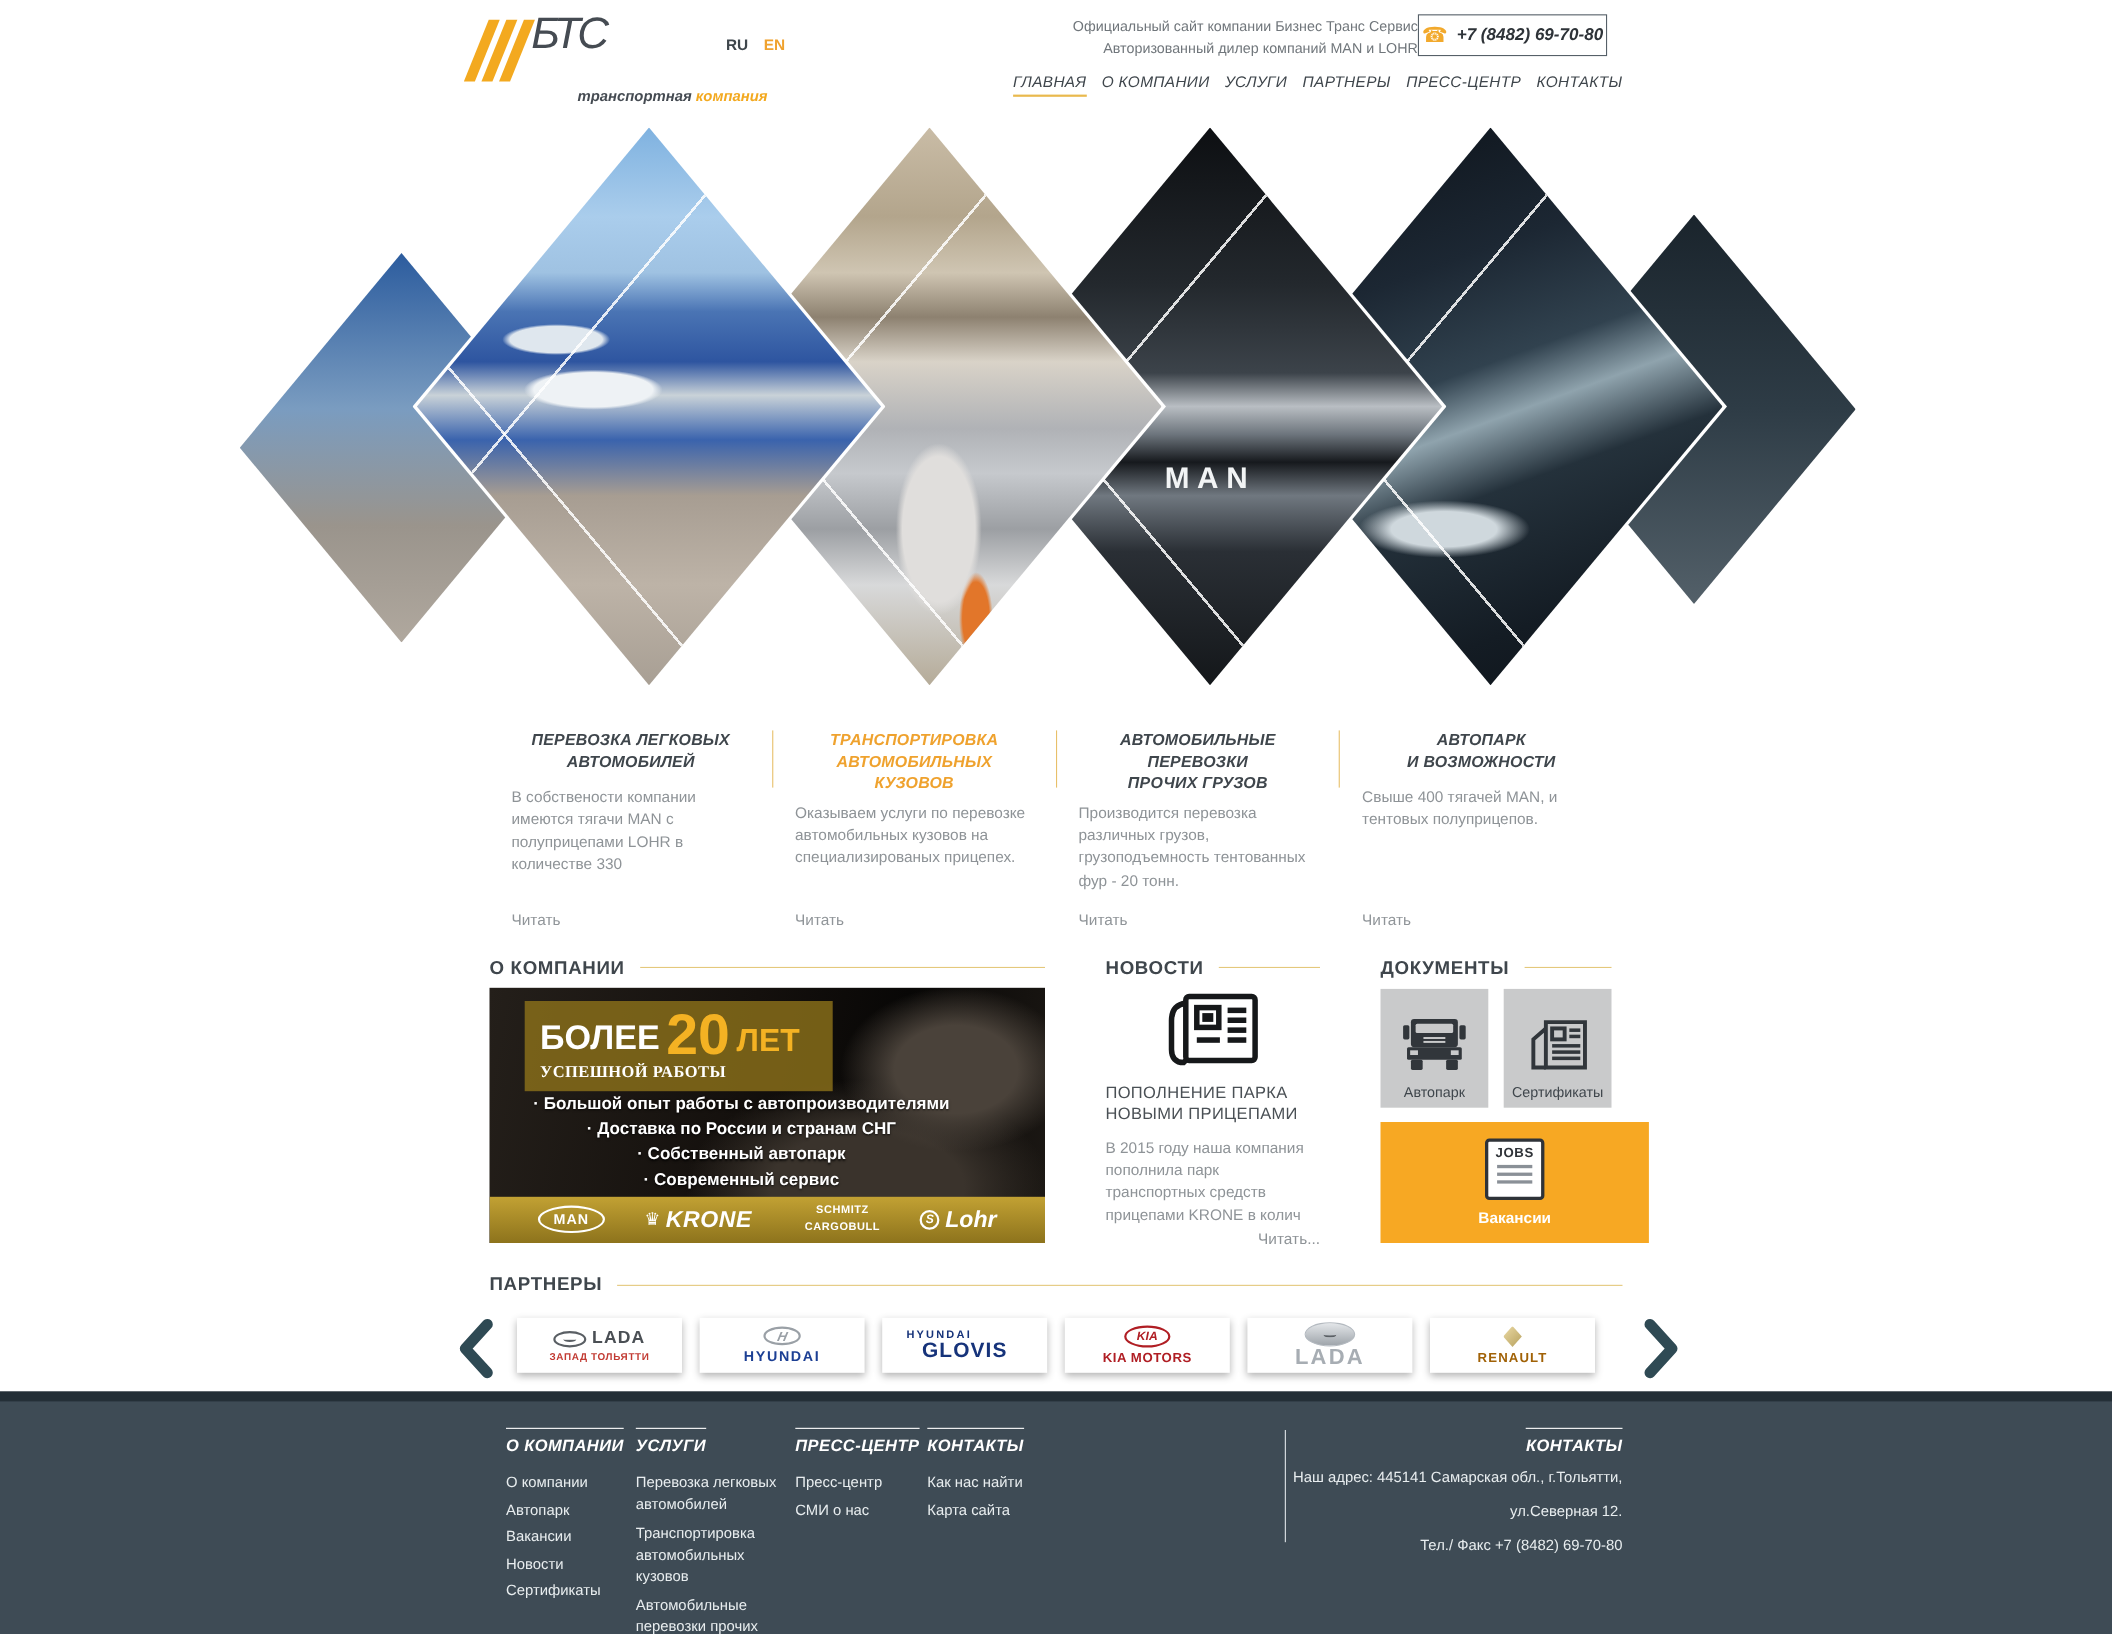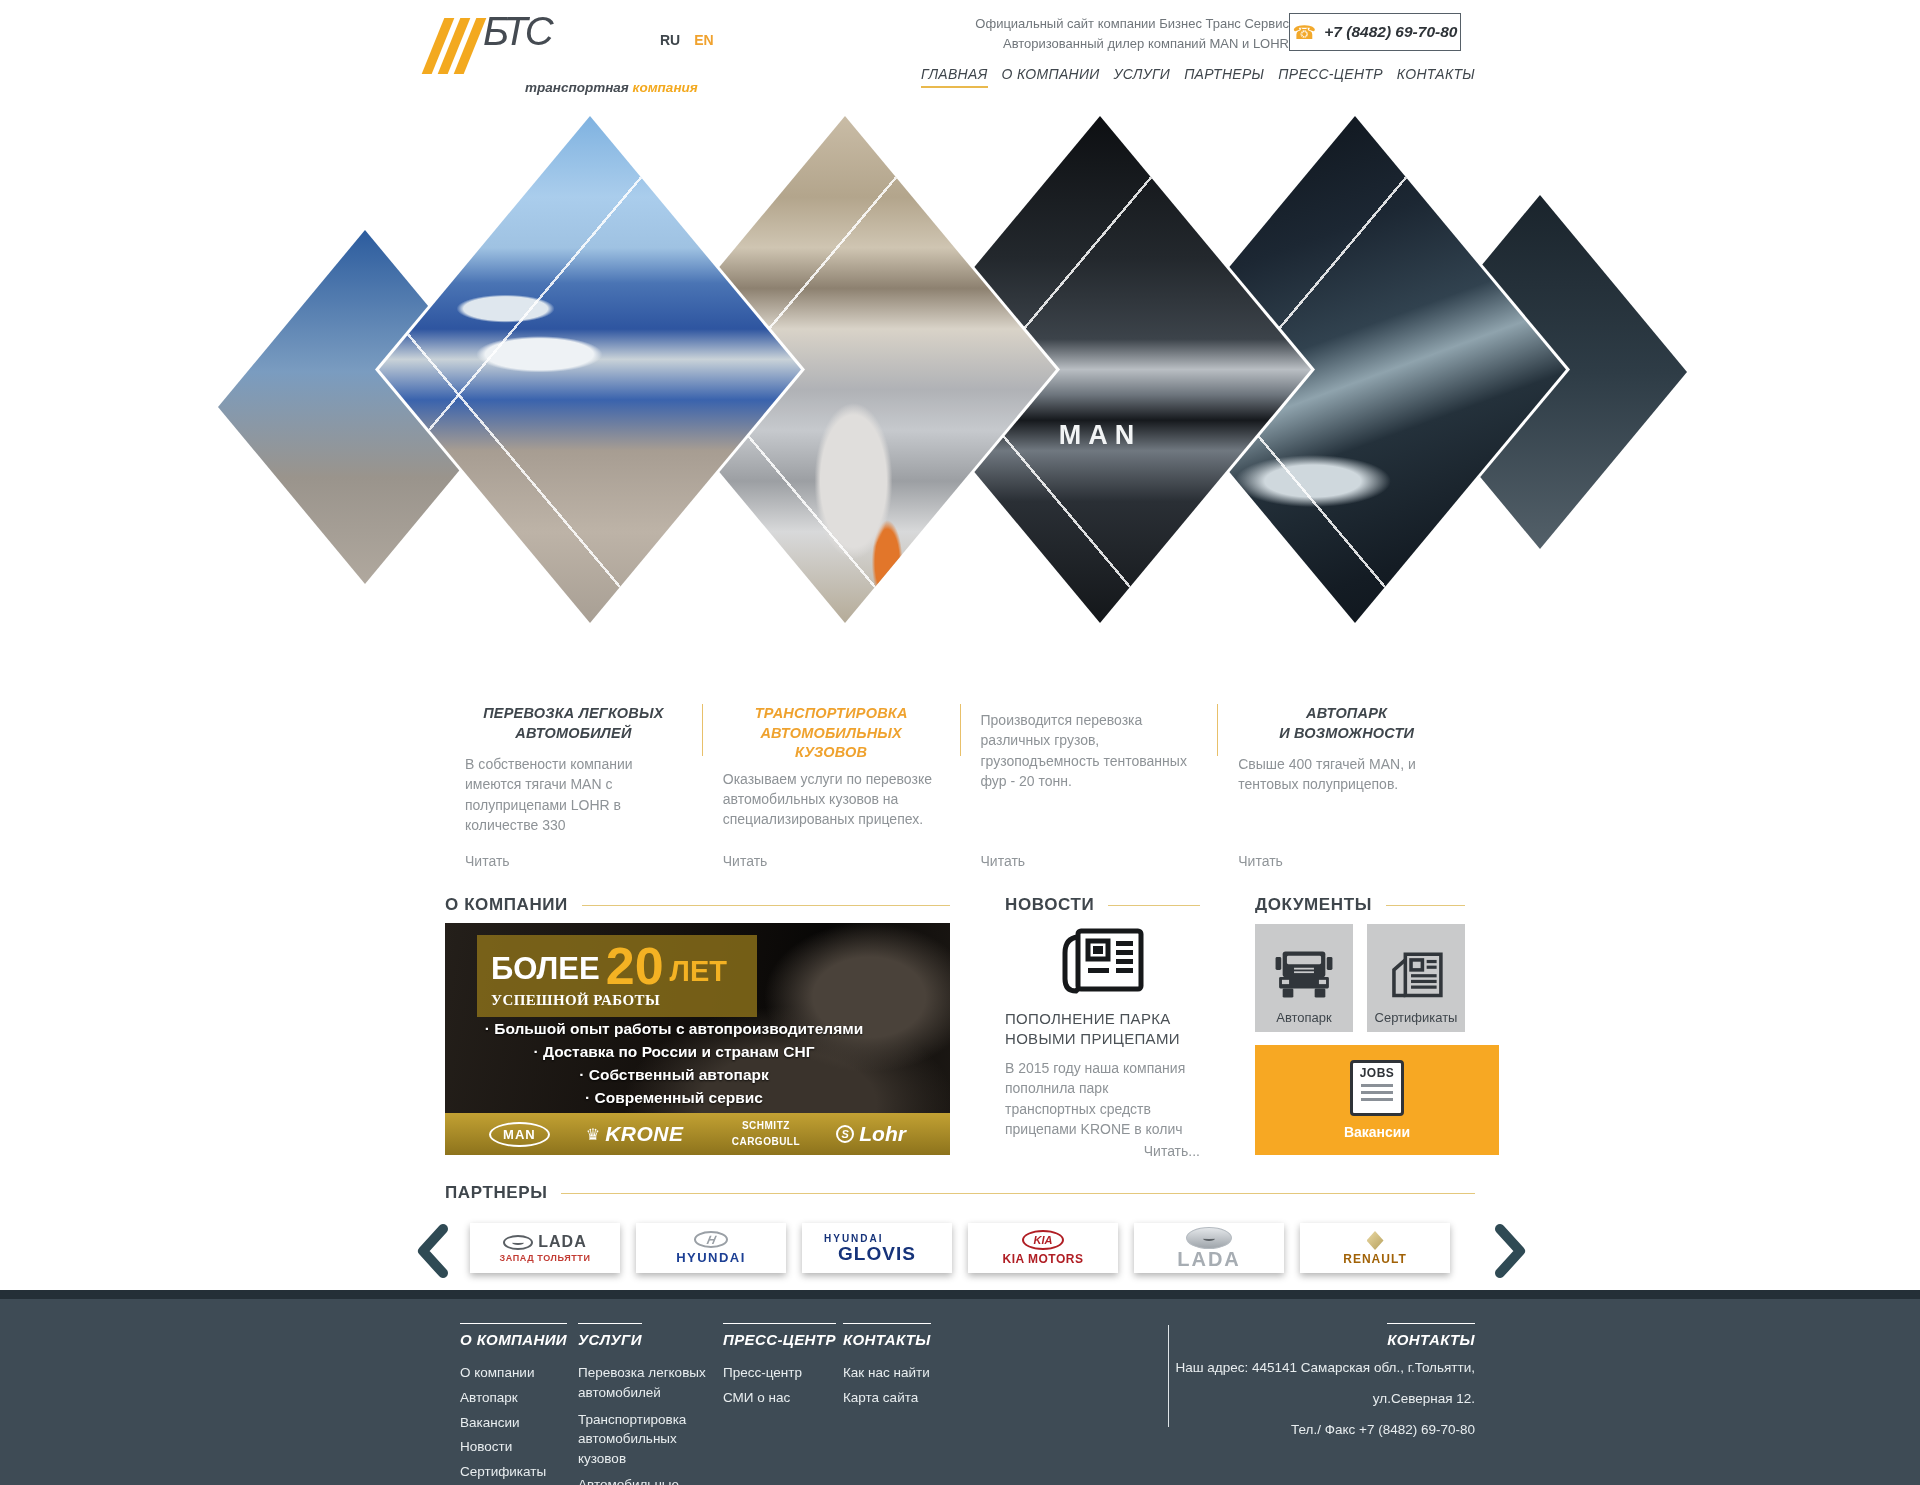--- a/index.html
+++ b/index.html
@@ -56,21 +56,21 @@
   .man-badge { position: absolute; left: 0; right: 0; top: 60%; text-align: center;
     color: #f2f4f5; font-size: 27px; font-weight: 900; letter-spacing: 7px; font-family: "Liberation Sans", sans-serif; }
   .frag { position: absolute; width: 300px; height: 360px; clip-path: polygon(50% 0,100% 50%,50% 100%,0 50%); background: #fff; }
   .frag .dia-inner { inset: 3px; }
   .frag-l { left: -105px; top: 115px; z-index: 1; }
   .frag-l .dia-inner { background: linear-gradient(180deg,#2c5c9e 0%,#7a9cc0 40%,#9a948c 70%,#b0a89e 100%); }
   .frag-r { left: 1070px; top: 80px; z-index: 1; }
   .frag-r .dia-inner { background: linear-gradient(180deg,#1a242c 0%,#2e3c46 50%,#536069 100%); }
 
   
-  .services { display: flex; margin-top: 77px; min-height: 130px; }
+  .services { display: flex; margin-top: 37px; min-height: 130px; }
   .svc { flex: 1; padding: 0 20px; display: flex; flex-direction: column; }
   .svc-div { width: 1px; background: #e8c06a; height: 52px; flex: none; }
   .svc-title { text-align: center; font-size: 14.5px; font-weight: 700; font-style: italic; line-height: 1.35;
     color: #3f464c; min-height: 44px; letter-spacing: .2px; }
   .svc.gold .svc-title { color: #efa22e; }
   .svc-text { font-size: 14px; color: #8e9397; line-height: 1.45; margin-top: 6px; }
   .svc-link { margin-top: auto; font-size: 14px; color: #909599; text-decoration: none; padding-top: 18px; display: inline-block; }
 
   
   .sec-h { display: flex; align-items: center; gap: 14px; }
@@ -254,20 +254,24 @@
     <div class="svc gold">
       <div class="svc-title">
         <div>ТРАНСПОРТИРОВКА</div>
         <div>АВТОМОБИЛЬНЫХ КУЗОВОВ</div>
       </div>
       <div class="svc-text">Оказываем услуги по перевозке автомобильных кузовов на специализированых прицепех.</div>
       <a href="#" class="svc-link">Читать</a>
     </div>
     <div class="svc-div"></div>
     <div class="svc">
+      <div class="svc-title">
+        <div>АВТОМОБИЛЬНЫЕ ПЕРЕВОЗКИ</div>
+        <div>ПРОЧИХ ГРУЗОВ</div>
+      </div>
       <div class="svc-text">Производится перевозка различных грузов, грузоподъемность тентованных фур - 20 тонн.</div>
       <a href="#" class="svc-link">Читать</a>
     </div>
     <div class="svc-div"></div>
     <div class="svc">
       <div class="svc-title">
         <div>АВТОПАРК</div>
         <div>И ВОЗМОЖНОСТИ</div>
       </div>
       <div class="svc-text">Свыше 400 тягачей MAN, и тентовых полуприцепов.</div>

